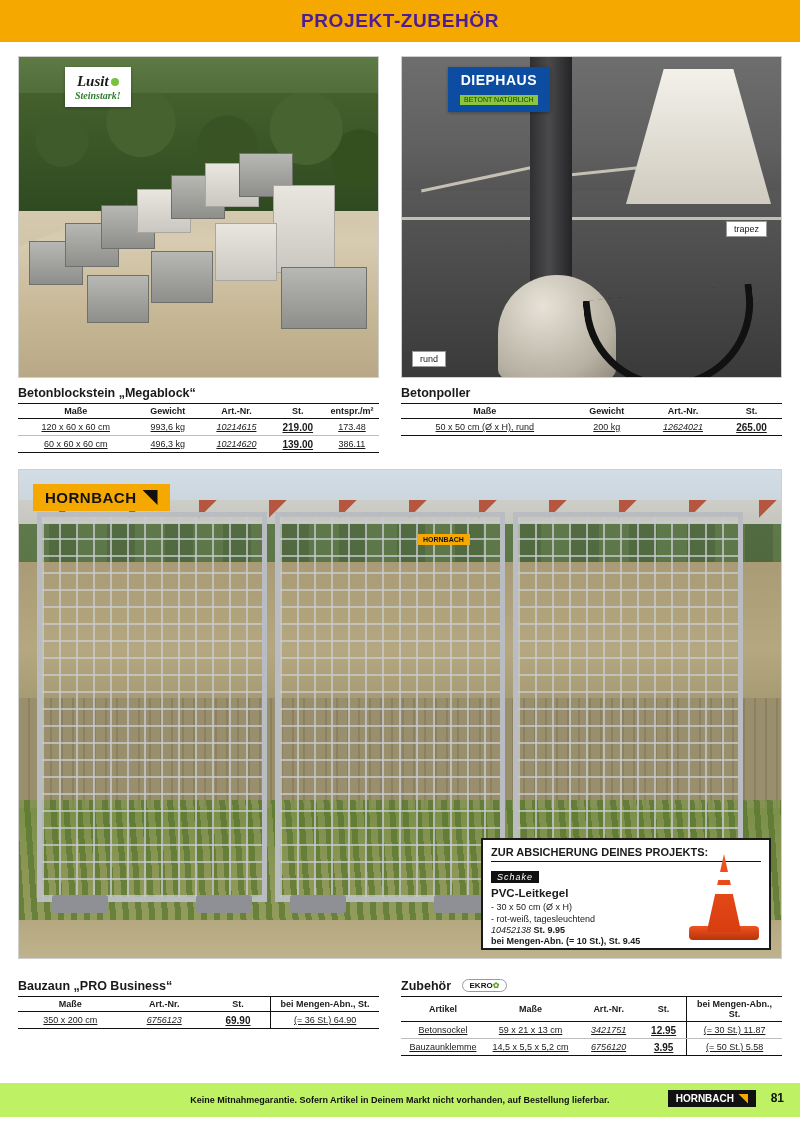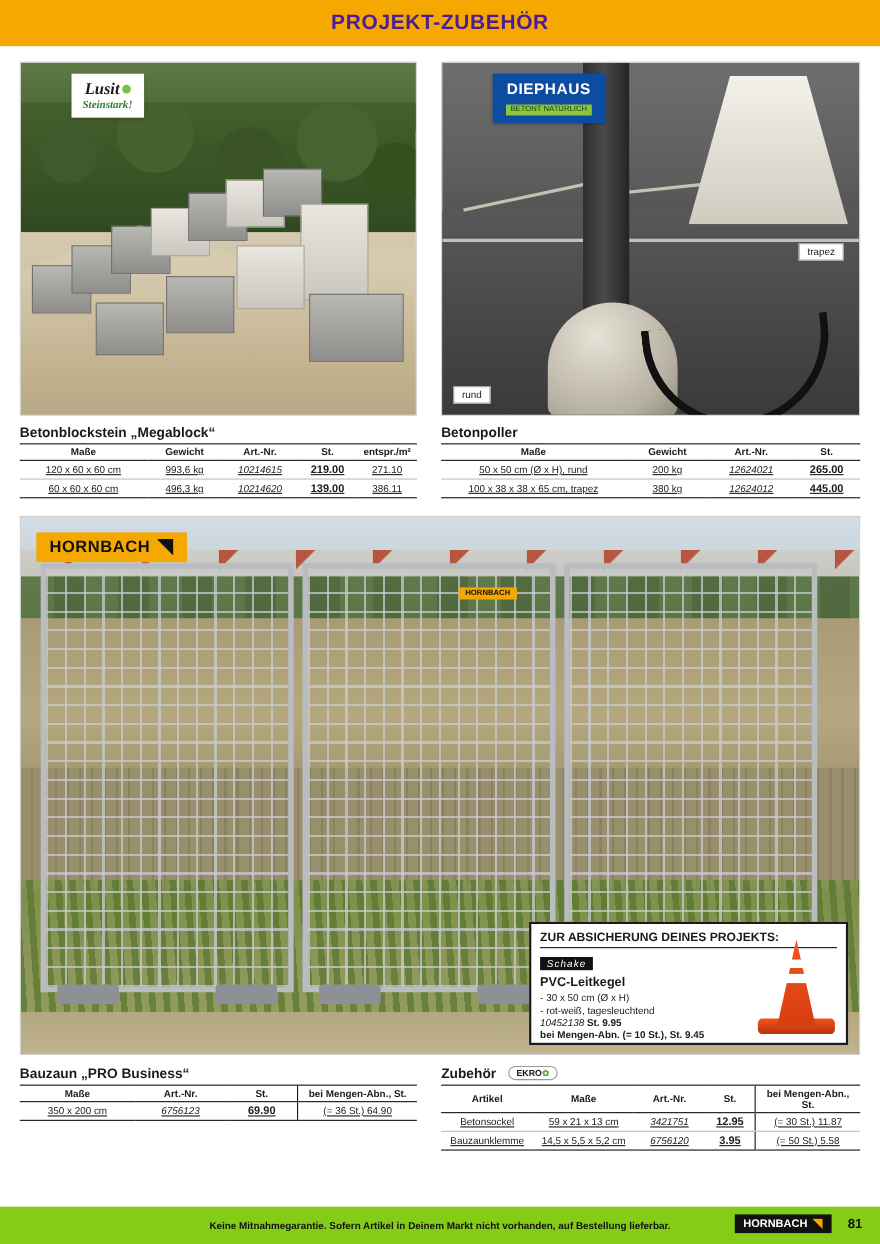--- a/index.html
+++ b/index.html
@@ -245,34 +245,34 @@
     clip-path: polygon(50% 0, 82% 100%, 18% 100%);
   }
   .cone .s1, .cone .s2 {
     position:absolute; background:#fff;
   }
   .cone .s1 { left:21px; bottom:48px; width:32px; height:9px; clip-path: polygon(6% 0,94% 0,100% 100%,0 100%); }
   .cone .s2 { left:25px; bottom:62px; width:24px; height:8px; clip-path: polygon(8% 0,92% 0,100% 100%,0 100%); }
   .cone .base { position:absolute; left:2px; bottom:2px; width:70px; height:14px; background:linear-gradient(180deg,#f0541f,#b8330c); border-radius:4px;}
 
   
-  .bottom-row { display:flex; gap:22px; margin-top:2px; }
+  .bottom-row { display:flex; gap:22px; margin-top:12px; }
   .bottom-left { width:362px; }
   .bottom-right { width:382px; }
 
   .ekro {
     display:inline-block; background:#ffffff; border:1px solid #999; border-radius:9px;
     font-size:8px; font-weight:bold; padding:1px 7px; margin-left:7px; color:#111; vertical-align:2px;
   }
   .ekro .leaf { color:#5aa832; }
 
   
   .page-footer {
-    position:absolute; left:0; bottom:0; width:100%; height:34px;
-    background:#84cc16; display:flex; align-items:center; justify-content:center;text-align:center;
+    position:absolute; left:0; bottom:14px; width:100%; height:34px;
+    background:#bef264; display:flex; align-items:center; justify-content:center;text-align:center;
   }
   .page-footer .note { font-size:9px; font-weight:bold; color:#111;}
   .footer-logo {
     position:absolute; right:44px; top:7px;
     background:#111; color:#fff; font-weight:bold; font-size:10px; padding:3px 8px;
     display:flex; align-items:center; gap:4px;
   }
   .footer-logo .sq { width:10px;height:10px;background:#f5a800; clip-path: polygon(0 0,100% 0,100% 100%); }
   .page-num { position:absolute; right:16px; top:8px; font-size:12px; font-weight:bold; color:#111;}
 </style>
@@ -323,21 +323,21 @@
             <th style="width:15%">St.</th>
             <th style="width:15%">entspr./m²</th>
           </tr>
         </thead>
         <tbody>
           <tr>
             <td>120 x 60 x 60 cm</td>
             <td>993,6 kg</td>
             <td class="art">10214615</td>
             <td class="price">219.00</td>
-            <td>271.10</td>
+            <td>173.48</td>
           </tr>
           <tr>
             <td>60 x 60 x 60 cm</td>
             <td>496,3 kg</td>
             <td class="art">10214620</td>
             <td class="price">139.00</td>
             <td>386.11</td>
           </tr>
         </tbody>
       </table>
@@ -372,26 +372,20 @@
             <th style="width:16%">St.</th>
           </tr>
         </thead>
         <tbody>
           <tr>
             <td>50 x 50 cm (Ø x H), rund</td>
             <td>200 kg</td>
             <td class="art">12624021</td>
             <td class="price">265.00</td>
           </tr>
-          <tr>
-            <td>100 x 38 x 38 x 65 cm, trapez</td>
-            <td>380 kg</td>
-            <td class="art">12624012</td>
-            <td class="price">445.00</td>
-          </tr>
         </tbody>
       </table>
     </div>
   </div>
 
   <div class="bauzaun-wrap">
     <div class="bz-sky"></div>
     <div class="bz-houses"></div>
     <div class="bz-trees"></div>
     <div class="bz-soil"></div>

